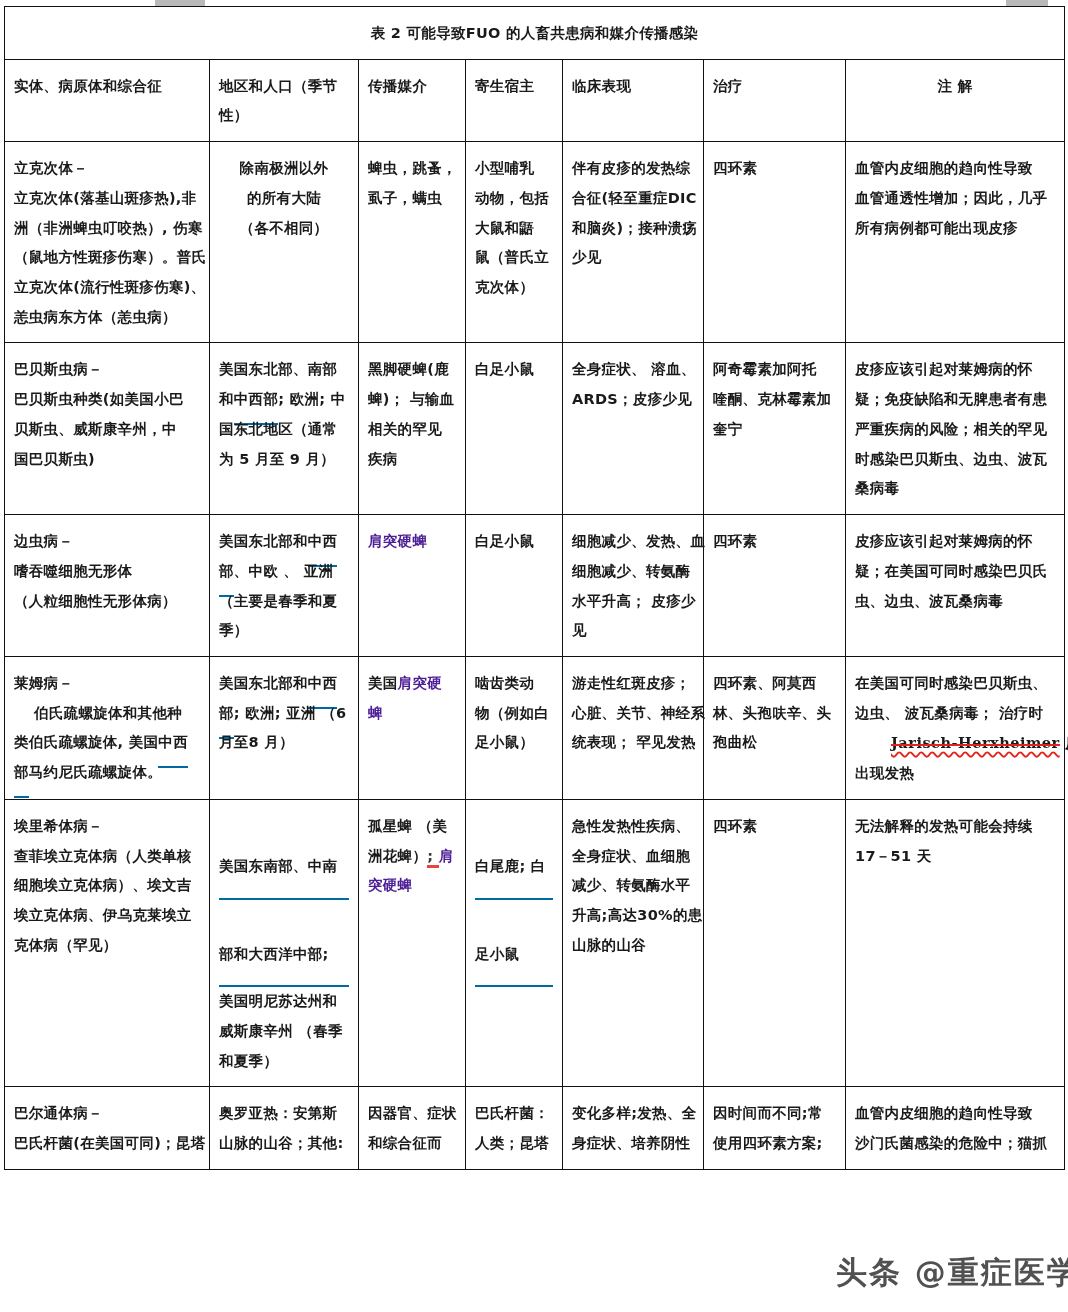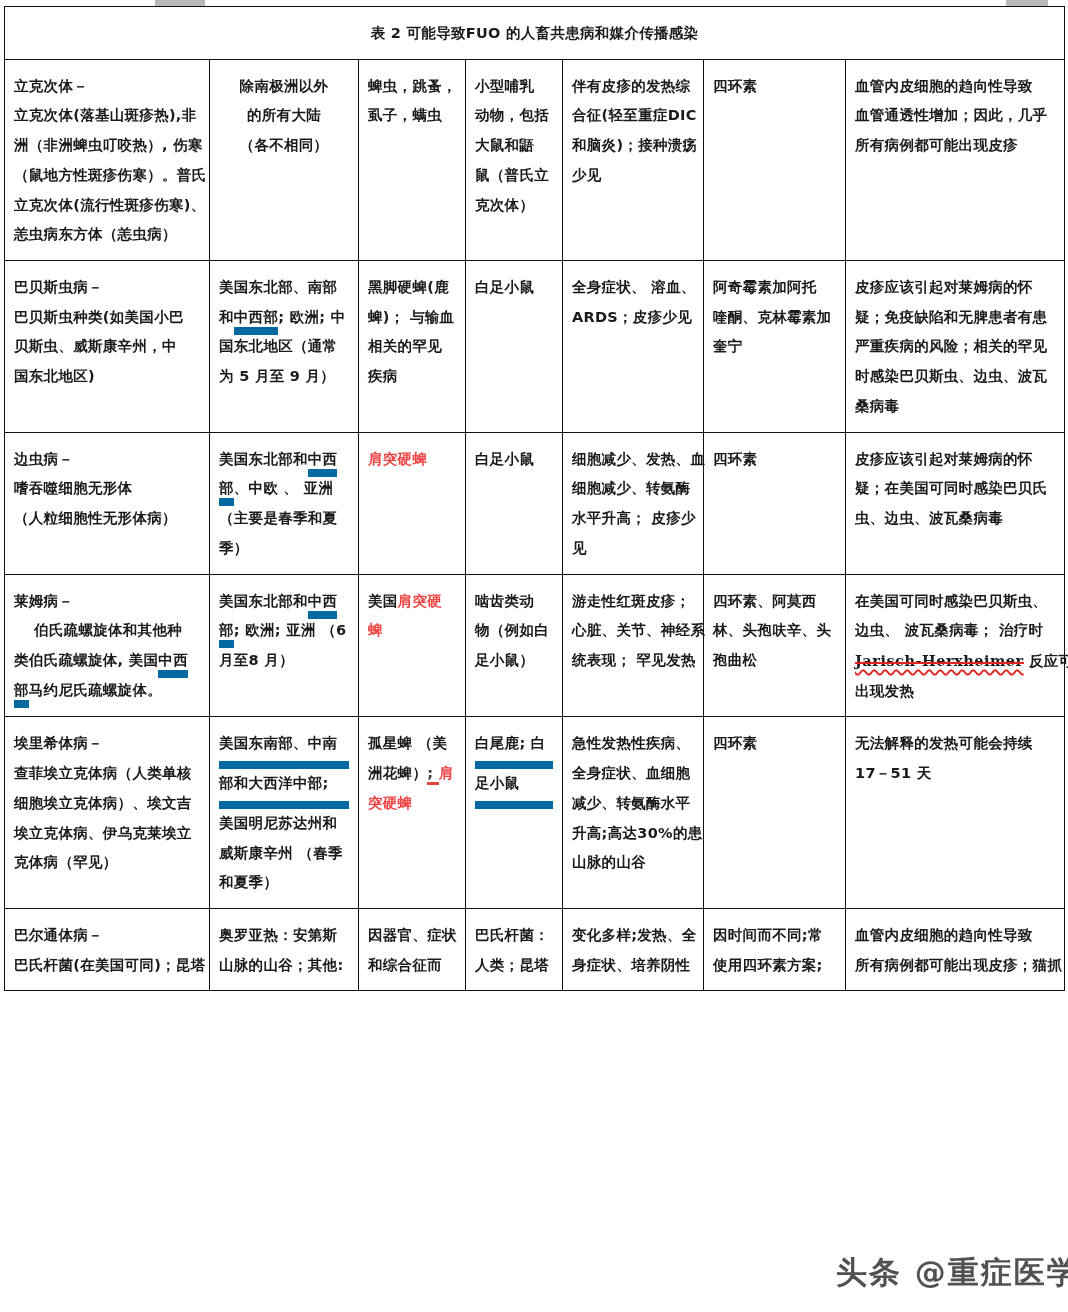--- a/index.html
+++ b/index.html
@@ -54,47 +54,49 @@
   col.c2{width:149px;}
   col.c3{width:107px;}
   col.c4{width:97px;}
   col.c5{width:141px;}
   col.c6{width:142px;}
   col.c7{width:219px;}
   .ln{display:block;white-space:nowrap;}
 
   
   .u{
-    border-bottom:8px solid #0369a1;
-    padding-bottom:2px;
+    border-bottom:2px solid #0369a1;
+    padding-bottom:16px;
+    margin-top:40px;
   }
   
   .u-short{
     border-bottom:3px solid #e2241b;
     padding-bottom:1px;
     opacity:.85;
   }
   
   .sq{
     text-decoration: underline wavy #e2241b;
     text-decoration-thickness:2px;
     text-underline-offset:3px;
     position:relative;
+    margin-left:36px;
   }
   .sq::after{
     content:"";
     position:absolute;left:0;right:0;bottom:5px;
     height:2px;background:#e2241b;
   }
   .latin{
     font-family:"DejaVu Serif","Liberation Serif",serif;
     font-weight:600;
     letter-spacing:0.5px;
   }
-  .grey{color:#ef4444;font-weight:600;}
+  .grey{color:#4c1d95;font-weight:600;}
   .indent{padding-left:20px;}
 
   
   .watermark{
     position:absolute;
     left:836px; top:1252px;
     font-size:31px;
     font-weight:700;
     color:#2b2b2b;
     letter-spacing:2px;
@@ -122,20 +124,29 @@
         <col class="c4">
         <col class="c5">
         <col class="c6">
         <col class="c7">
     </colgroup>
     <tbody>
       <tr>
         <td class="caption-cell" colspan="7">表 2  可能导致FUO 的人畜共患病和媒介传播感染</td>
       </tr>
 
+      <tr>
+        <td>实体、病原体和综合征</td>
+        <td>地区和人口（季节性）</td>
+        <td>传播媒介</td>
+        <td>寄生宿主</td>
+        <td>临床表现</td>
+        <td>治疗</td>
+        <td class="hdr-center hdr-note">注 解</td>
+      </tr>
 
       <tr>
         <td class="cell">
           <span class="ln">立克次体－</span>
           <span class="ln">立克次体(落基山斑疹热),非</span>
           <span class="ln">洲（非洲蜱虫叮咬热）, 伤寒</span>
           <span class="ln">（鼠地方性斑疹伤寒）。普氏</span>
           <span class="ln">立克次体(流行性斑疹伤寒)、</span>
           <span class="ln">恙虫病东方体（恙虫病）</span>
         </td>
@@ -169,21 +180,21 @@
           <span class="ln">血管通透性增加；因此，几乎</span>
           <span class="ln">所有病例都可能出现皮疹</span>
         </td>
       </tr>
 
       <tr>
         <td class="cell">
           <span class="ln">巴贝斯虫病－</span>
           <span class="ln">巴贝斯虫种类(如美国小巴</span>
           <span class="ln">贝斯虫、威斯康辛州，中</span>
-          <span class="ln">国东北地区)</span>
+          <span class="ln">国巴贝斯虫)</span>
         </td>
         <td class="cell">
           <span class="ln">美国东北部、南部</span>
           <span class="ln">和<span class="u">中西部</span>; 欧洲; 中</span>
           <span class="ln">国东北地区（通常</span>
           <span class="ln">为 5 月至 9 月）</span>
         </td>
         <td class="cell">
           <span class="ln">黑脚硬蜱(鹿</span>
           <span class="ln">蜱)； 与输血</span>
@@ -344,21 +355,21 @@
         <td class="cell">
           <span class="ln">变化多样;发热、全</span>
           <span class="ln">身症状、培养阴性</span>
         </td>
         <td class="cell">
           <span class="ln">因时间而不同;常</span>
           <span class="ln">使用四环素方案;</span>
         </td>
         <td class="cell">
           <span class="ln">血管内皮细胞的趋向性导致</span>
-          <span class="ln">所有病例都可能出现皮疹；猫抓</span>
+          <span class="ln">沙门氏菌感染的危险中；猫抓</span>
         </td>
       </tr>
 
     </tbody>
   </table>
 
   <div class="watermark">头条 @重症医学</div>
 
 </div>
 

